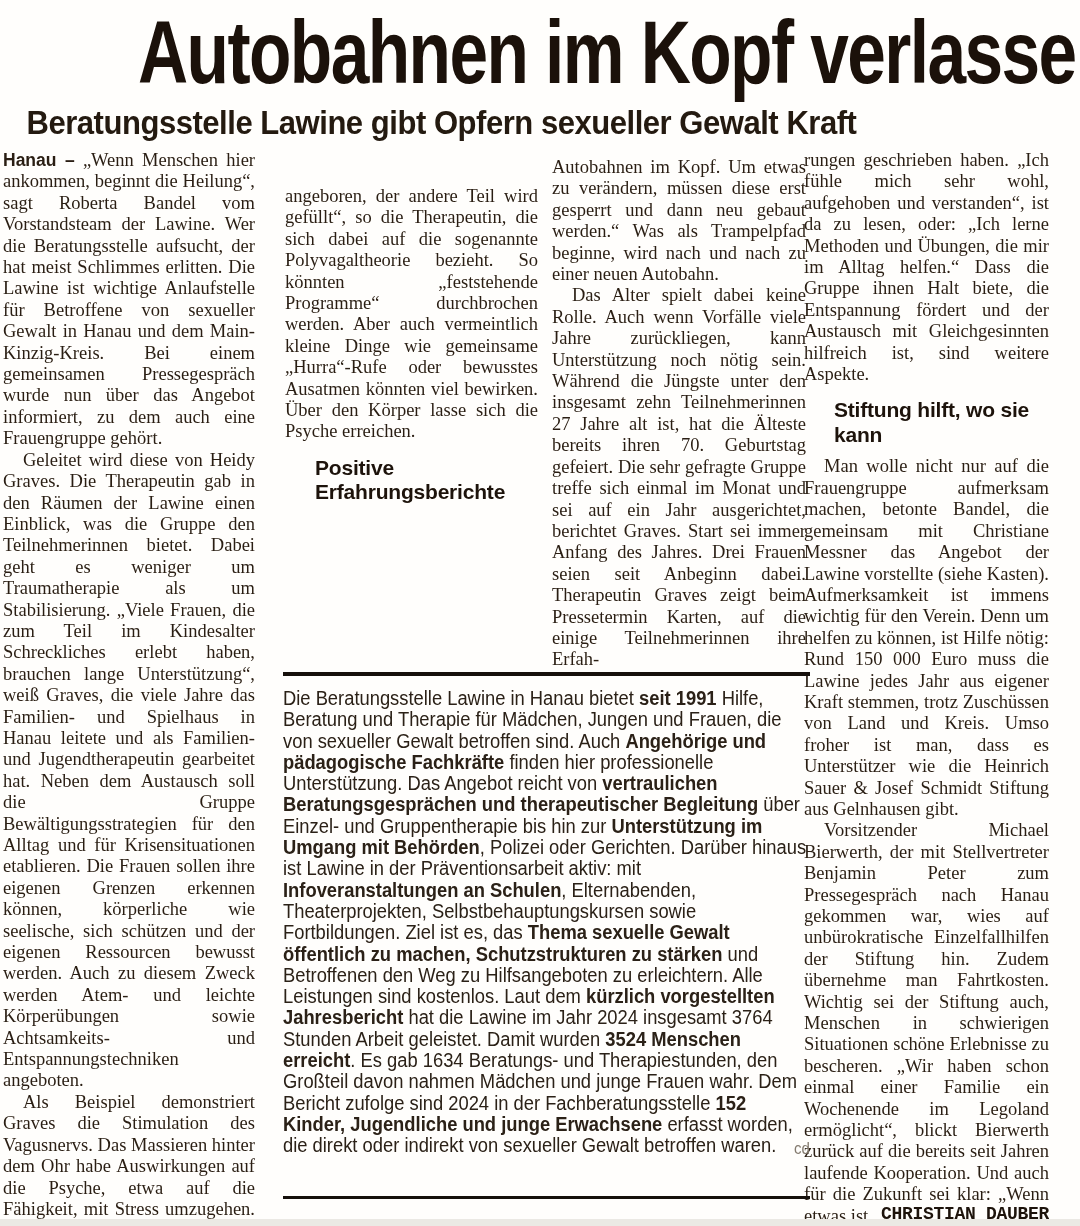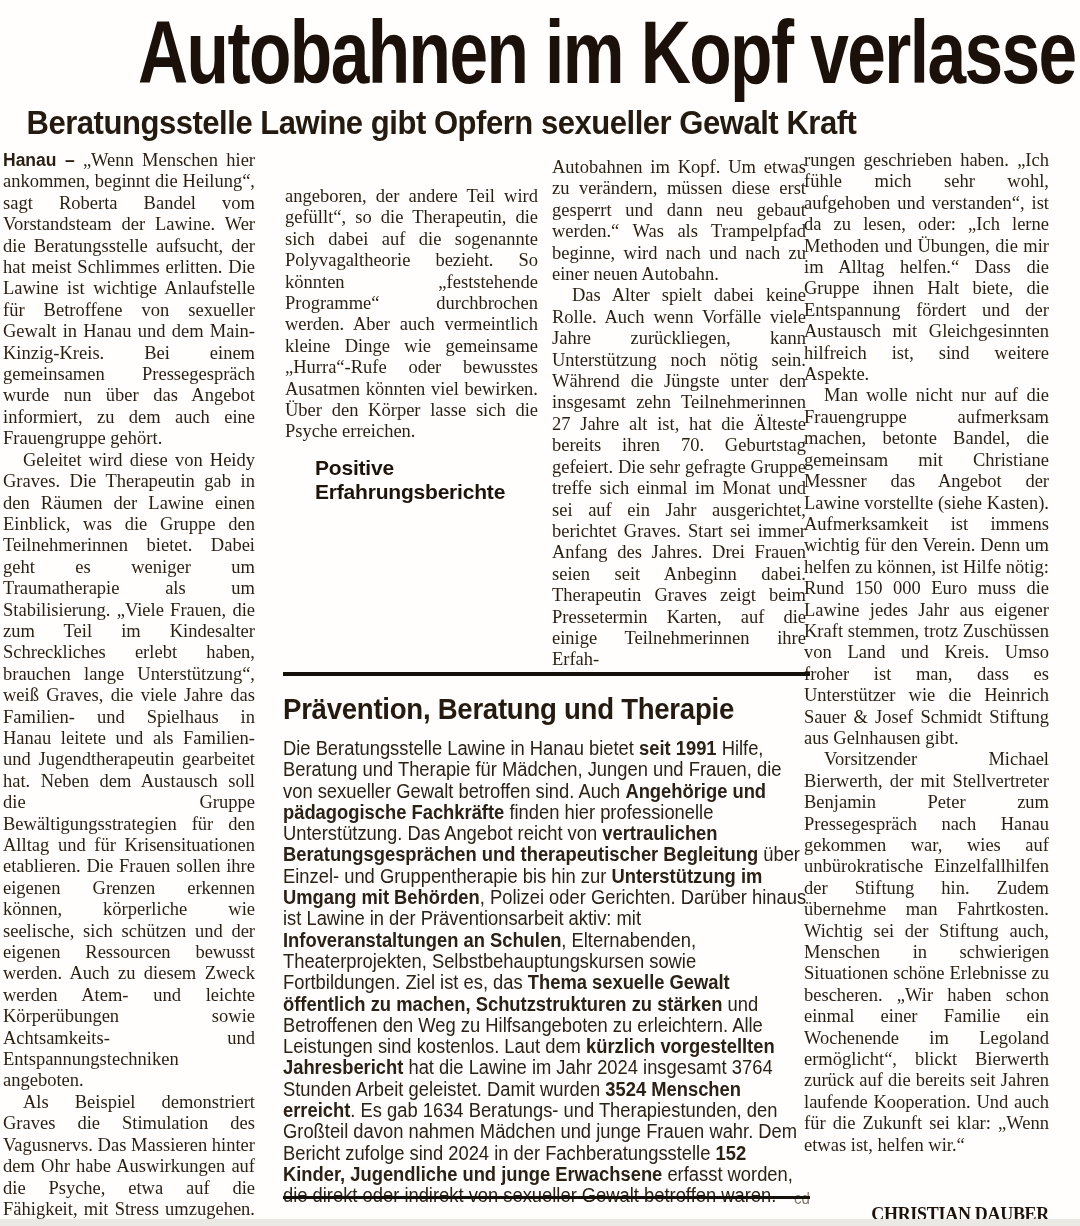--- a/index.html
+++ b/index.html
@@ -21,21 +21,21 @@
        overflow:hidden;color:#2a1e13;}
   .col p{margin:0;hyphens:auto;}
   .col p.ind{text-indent:20px;}
   .col-1{left:3px;width:252px;height:1076px;}
   .col-2{left:285px;width:253px;height:512px;margin-top:36px;}
   .col-3{left:552px;width:254px;height:512px;margin-top:7px;}
   .col-4{left:804px;width:245px;height:1076px;}
   .lead{font-family:"Liberation Sans", sans-serif;font-weight:bold;font-size:17.5px;}
   .subhead{font-family:"Liberation Sans", sans-serif;font-weight:bold;font-size:21px;line-height:24.5px;
        padding-left:30px;margin:13px 0 9px;text-align:left;color:#1d130b;letter-spacing:-0.2px;}
-  .byline{position:absolute;right:0;bottom:1px;font-family:Liberation Serif, serif;font-weight:bold;
+  .byline{position:absolute;right:0;bottom:1px;font-family:Liberation Mono, monospace;font-weight:bold;
        font-size:18px;letter-spacing:-0.3px;color:#1d130b;background:#fffefc;padding-left:8px;}
 
   
   .infobox{position:absolute;left:283px;top:672px;width:527px;}
   .rule{background:#16100b;}
   .infobox-rule-top{height:4px;width:527px;}
   .infobox-title-wrap{margin-top:16px;white-space:nowrap;}
   .infobox-title{display:inline-block;transform:scaleX(0.92);transform-origin:left;
        font-family:"Liberation Sans", sans-serif;font-weight:bold;font-size:30px;line-height:34px;
        color:#241a10;letter-spacing:-0.3px;}
@@ -72,30 +72,28 @@
     <div class="subhead">Positive Erfahrungsberichte</div>
   </div>
 
   <div class="col col-3">
     <p>Autobahnen im Kopf. Um etwas zu verändern, müssen diese erst gesperrt und dann neu gebaut werden.“ Was als Trampelpfad beginne, wird nach und nach zu einer neuen Autobahn.</p>
     <p class="ind">Das Alter spielt dabei keine Rolle. Auch wenn Vorfälle viele Jahre zurückliegen, kann Unterstützung noch nötig sein. Während die Jüngste unter den insgesamt zehn Teilnehmerinnen 27 Jahre alt ist, hat die Älteste bereits ihren 70. Geburtstag gefeiert. Die sehr gefragte Gruppe treffe sich einmal im Monat und sei auf ein Jahr ausgerichtet, berichtet Graves. Start sei immer Anfang des Jahres. Drei Frauen seien seit Anbeginn dabei. Therapeutin Graves zeigt beim Pressetermin Karten, auf die einige Teilnehmerinnen ihre Erfah-</p>
   </div>
 
   <div class="col col-4">
     <p>rungen geschrieben haben. „Ich fühle mich sehr wohl, aufgehoben und verstanden“, ist da zu lesen, oder: „Ich lerne Methoden und Übungen, die mir im Alltag helfen.“ Dass die Gruppe ihnen Halt biete, die Entspannung fördert und der Austausch mit Gleichgesinnten hilfreich ist, sind weitere Aspekte.</p>
+    <div class="subhead">Stiftung hilft, wo sie kann</div>
     <p class="ind">Man wolle nicht nur auf die Frauengruppe aufmerksam machen, betonte Bandel, die gemeinsam mit Christiane Messner das Angebot der Lawine vorstellte (siehe Kasten). Aufmerksamkeit ist immens wichtig für den Verein. Denn um helfen zu können, ist Hilfe nötig: Rund 150 000 Euro muss die Lawine jedes Jahr aus eigener Kraft stemmen, trotz Zuschüssen von Land und Kreis. Umso froher ist man, dass es Unterstützer wie die Heinrich Sauer &amp; Josef Schmidt Stiftung aus Gelnhausen gibt.</p>
     <p class="ind">Vorsitzender Michael Bierwerth, der mit Stellvertreter Benjamin Peter zum Pressegespräch nach Hanau gekommen war, wies auf unbürokratische Einzelfallhilfen der Stiftung hin. Zudem übernehme man Fahrtkosten. Wichtig sei der Stiftung auch, Menschen in schwierigen Situationen schöne Erlebnisse zu bescheren. „Wir haben schon einmal einer Familie ein Wochenende im Legoland ermöglicht“, blickt Bierwerth zurück auf die bereits seit Jahren laufende Kooperation. Und auch für die Zukunft sei klar: „Wenn etwas ist, helfen wir.“</p>
     <span class="byline">CHRISTIAN DAUBER</span>
   </div>
 
   <div class="infobox">
     <div class="rule infobox-rule-top"></div>
-    <div class="infobox-title-wrap">
-      <span class="infobox-title">Prävention, Beratung und Therapie</span>
-    </div>
     <div class="infobox-body">
       <span>Die Beratungsstelle Lawine in Hanau bietet </span><span class="b">seit 1991</span><span> Hilfe, Beratung und Therapie für Mädchen, Jungen und Frauen, die von sexueller Gewalt betroffen sind. Auch </span><span class="b">Angehörige und pädagogische Fachkräfte</span><span> finden hier professionelle Unterstützung. Das Angebot reicht von </span><span class="b">vertraulichen Beratungsgesprächen und therapeutischer Begleitung</span><span> über Einzel- und Gruppentherapie bis hin zur </span><span class="b">Unterstützung im Umgang mit Behörden</span><span>, Polizei oder Gerichten. Darüber hinaus ist Lawine in der Präventionsarbeit aktiv: mit </span><span class="b">Infoveranstaltungen an Schulen</span><span>, Elternabenden, Theaterprojekten, Selbstbehauptungskursen sowie Fortbildungen. Ziel ist es, das </span><span class="b">Thema sexuelle Gewalt öffentlich zu machen, Schutzstrukturen zu stärken</span><span> und Betroffenen den Weg zu Hilfsangeboten zu erleichtern. Alle Leistungen sind kostenlos. Laut dem </span><span class="b">kürzlich vorgestellten Jahresbericht</span><span> hat die Lawine im Jahr 2024 insgesamt 3764 Stunden Arbeit geleistet. Damit wurden </span><span class="b">3524 Menschen erreicht</span><span>. Es gab 1634 Beratungs- und Therapiestunden, den Großteil davon nahmen Mädchen und junge Frauen wahr. Dem Bericht zufolge sind 2024 in der Fachberatungsstelle </span><span class="b">152 Kinder, Jugendliche und junge Erwachsene</span><span> erfasst worden, die direkt oder indirekt von sexueller Gewalt betroffen waren.</span>
       <span class="initials">cd</span>
     </div>
   </div>
   <div class="rule infobox-rule-bottom"></div>
 
   <div class="scan-strip"></div>
 
 </div>

